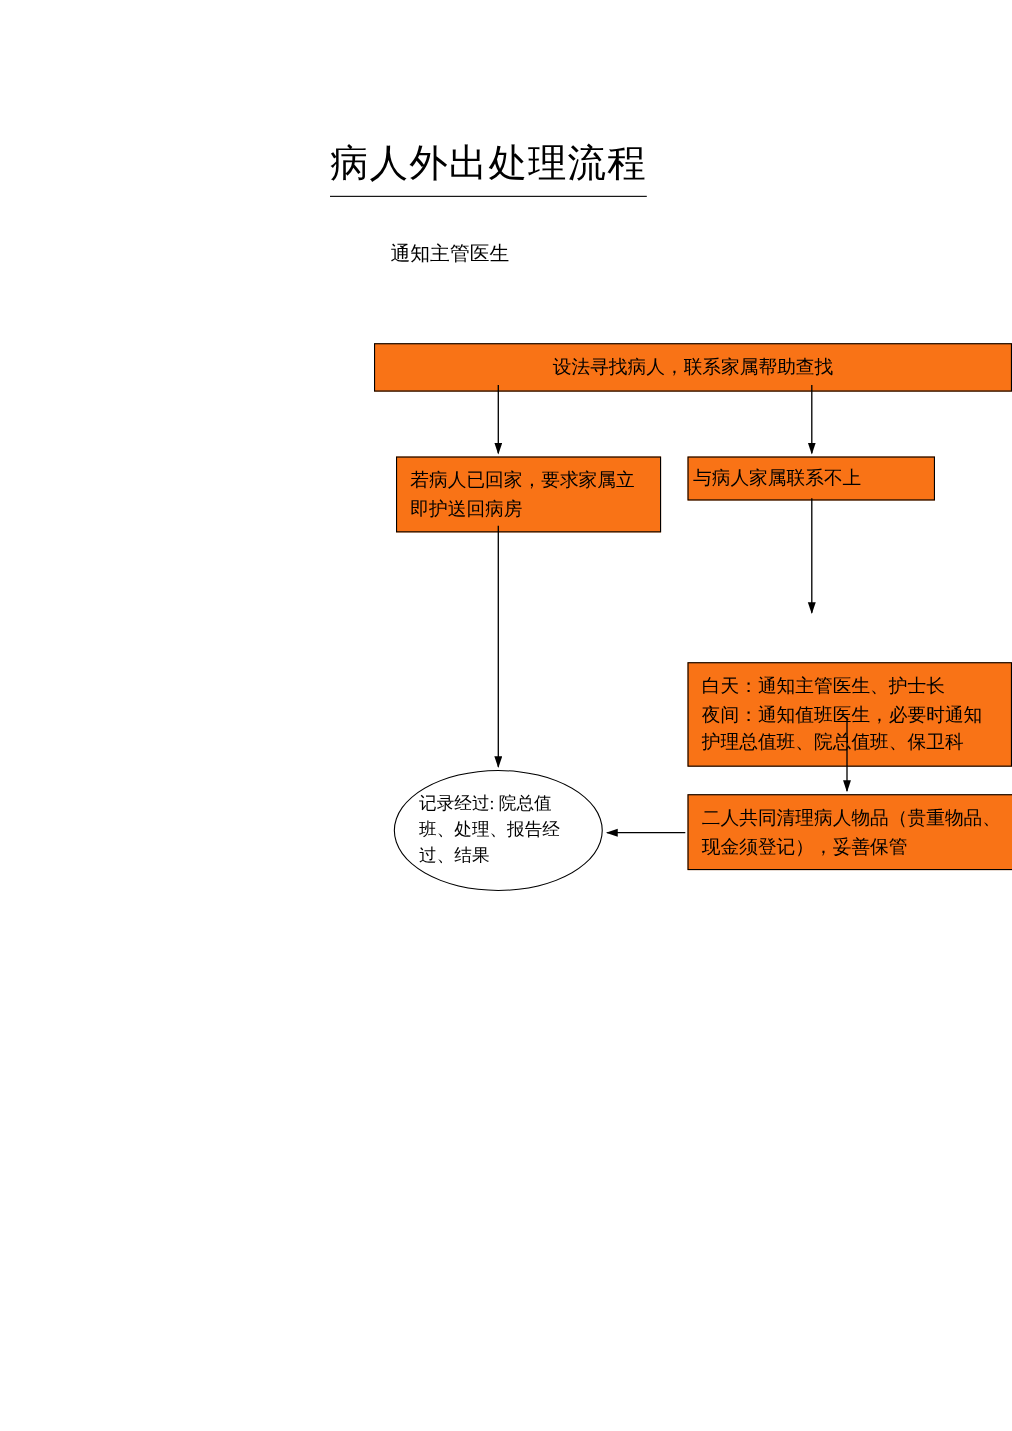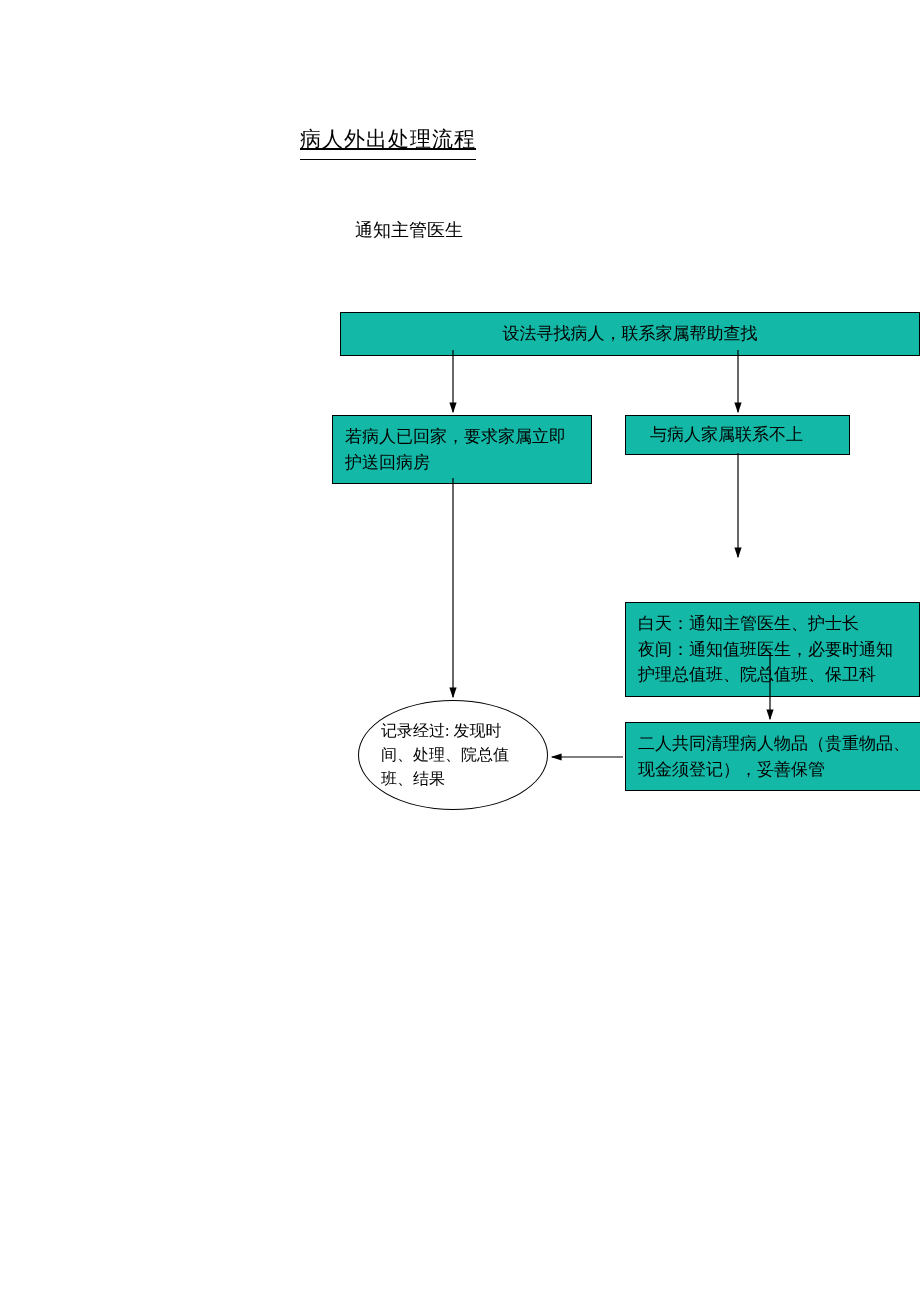--- a/index.html
+++ b/index.html
@@ -6,42 +6,41 @@
     margin: 0;
     padding: 0;
     width: 920px;
     height: 1301px;
     background: #ffffff;
     font-family: "SimSun", "Songti SC", serif;
     color: #000000;
   }
   .title {
     position: absolute;
-    font-size: 21px;
+    font-size: 35px;
     font-weight: 500;
     border-bottom: 1.5px solid #000;
     padding-bottom: 6px;
     letter-spacing: 1px;
-    text-decoration: underline;
   }
   .subtitle {
     position: absolute;
     font-size: 18px;
   }
   .box {
     position: absolute;
     border: 1px solid #000;
-    background: #14b8a6;
+    background: #f97316;
     font-size: 17px;
     padding: 8px 12px;
     box-sizing: border-box;
     line-height: 1.5;
   }
   .box.tight {
-    padding: 6px 24px;
+    padding: 6px 4px;
   }
   .ellipse {
     position: absolute;
     width: 190px;
     height: 110px;
     border: 1px solid #000;
     border-radius: 50%;
     font-size: 16px;
     display: flex;
     align-items: center;
@@ -62,31 +61,31 @@
 </style>
 </head>
 <body>
 
 <div class="title" style="left:300px; top:125px;">病人外出处理流程</div>
 
 <div class="subtitle" style="left:355px; top:218px;">通知主管医生</div>
 
 <div class="box" style="left:340px; top:312px; width:580px; text-align:center; padding:8px 6px;">设法寻找病人，联系家属帮助查找</div>
 
-<div class="box" style="left:332px; top:415px; width:260px;">若病人已回家，要求家属立即护送回病房</div>
+<div class="box" style="left:360px; top:415px; width:241px;">若病人已回家，要求家属立即护送回病房</div>
 
 <div class="box tight" style="left:625px; top:415px; width:225px;">与病人家属联系不上</div>
 
 <div class="box" style="left:625px; top:560px; width:295px; white-space:pre-line;margin-top:42px;">白天：通知主管医生、护士长
 夜间：通知值班医生，必要时通知护理总值班、院总值班、保卫科</div>
 
 <div class="box" style="left:625px; top:722px; width:300px;">二人共同清理病人物品（贵重物品、现金须登记），妥善保管</div>
 
 <div class="ellipse" style="left:358px; top:700px;">
-  <span>记录经过: 发现时间、处理、院总值班、结果</span>
+  <span>记录经过: 院总值班、处理、报告经过、结果</span>
 </div>
 
 <svg class="connectors">
   <defs>
     <marker id="arrow" markerWidth="10" markerHeight="10" refX="8" refY="3" orient="auto" markerUnits="strokeWidth">
       <path d="M0,0 L0,6 L9,3 z" fill="#000"></path>
     </marker>
   </defs>
 
   <line x1="453" y1="350" x2="453" y2="412" stroke="#000" stroke-width="1.2" marker-end="url(#arrow)"></line>

